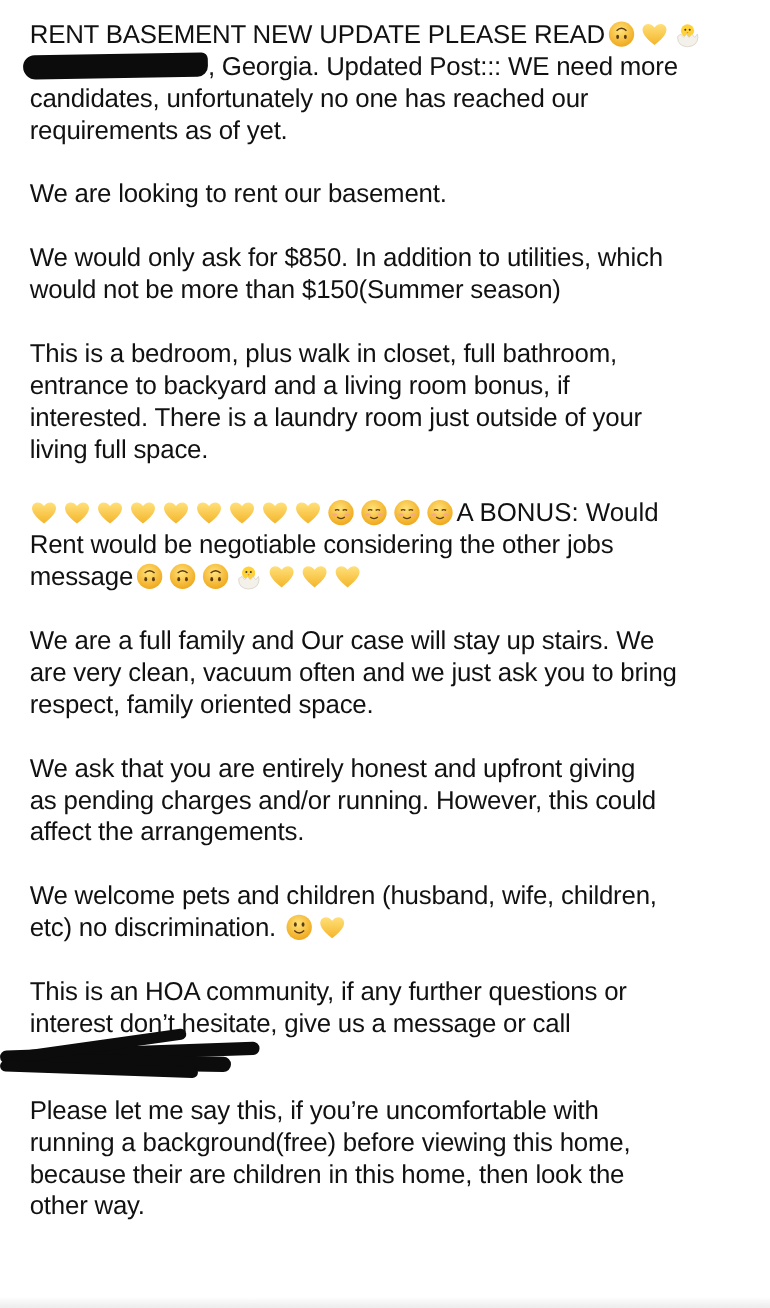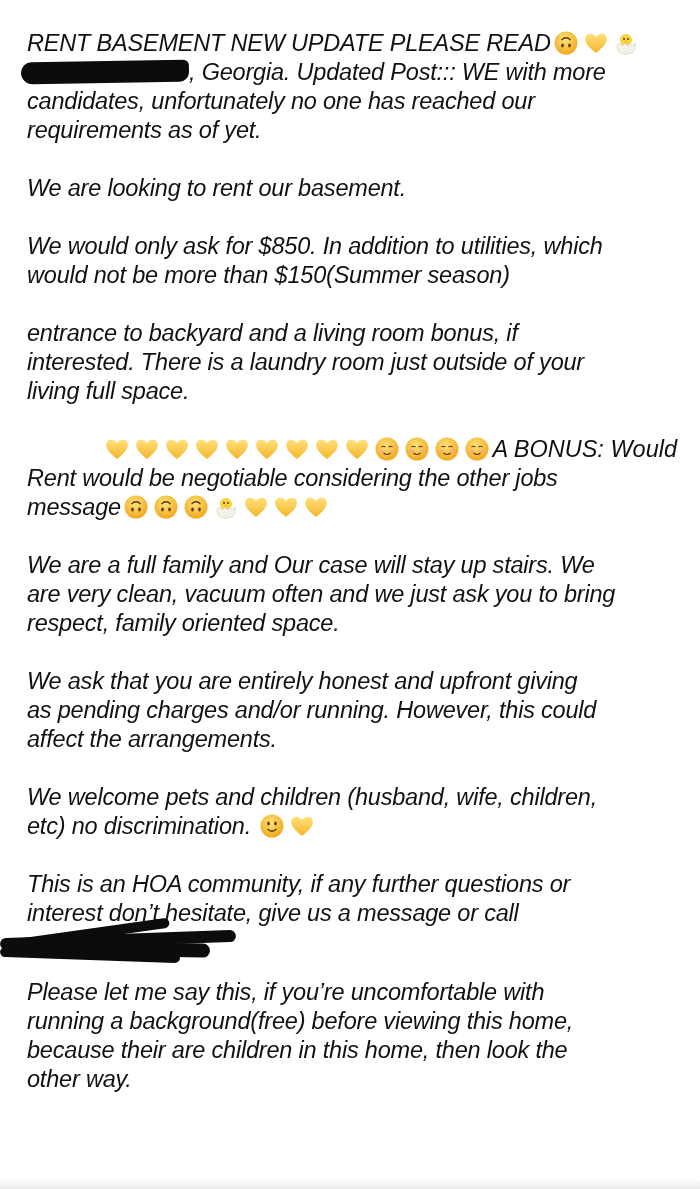--- a/index.html
+++ b/index.html
@@ -3,37 +3,37 @@
 <meta charset="utf-8">
 <style>
   html, body { margin: 0; padding: 0; background: #ffffff; }
   body { width: 700px; height: 1189px; overflow: hidden; position: relative; }
   .post {
     position: absolute; left: 27px; top: 17px; width: 650px;
     font-family: "Liberation Sans", sans-serif;
     font-size: 23.5px; line-height: 29px; color: #111111;
     letter-spacing: -0.2px;
   }
-  .para { margin: 12px 0 29px 0; white-space: normal; font-style: italic; }
+  .para { margin: 0 0 29px 0; white-space: normal; }
   .line { display: block; }
   .redact {
     display: inline-block; width: 168px; height: 22px; background: #0c0c0c;
     border-radius: 11px 6px 10px 12px; vertical-align: -3px; margin-left: -6px;
     transform: rotate(-1deg);
   }
   .redact-block {
     display: block; width: 236px; height: 34px; margin: 0 0 16px -27px;
     position: relative;
   }
   .redact-block span {
     position: absolute; background: #0c0c0c; border-radius: 10px;
   }
   .emo { display: inline-block; width: 26px; height: 26px; vertical-align: -5px; margin: 0 2px; }
   .emo svg { width: 26px; height: 26px; display: block; }
-  .hearts { letter-spacing: 0; text-align: right; }
+  .hearts { letter-spacing: 0; }
   .bottom-fade {
     position: absolute; left: 0; bottom: 0; width: 700px; height: 10px;
     background: linear-gradient(#ffffff, #ececec);
   }
 </style>
 </head>
 <body>
 
 <svg width="0" height="0" style="position:absolute">
   <defs>
@@ -81,35 +81,36 @@
 <div class="post">
 
   <p class="para">
     <span class="line"><span>RENT BASEMENT NEW UPDATE PLEASE READ</span><span class="emo"><svg>
             <use href="#upside"></use>
           </svg></span><span class="emo"><svg>
             <use href="#heart"></use>
           </svg></span><span class="emo"><svg>
             <use href="#chick"></use>
           </svg></span></span>
-    <span class="line"><span class="redact"></span><span>, Georgia. Updated Post::: WE with more</span></span>
+    <span class="line"><span class="redact"></span><span>, Georgia. Updated Post::: WE need more</span></span>
     <span class="line">candidates, unfortunately no one has reached our</span>
     <span class="line">requirements as of yet.</span>
   </p>
 
   <p class="para">
     <span class="line">We are looking to rent our basement.</span>
   </p>
 
   <p class="para">
     <span class="line">We would only ask for $850. In addition to utilities, which</span>
     <span class="line">would not be more than $150(Summer season)</span>
   </p>
 
   <p class="para">
+    <span class="line">This is a bedroom, plus walk in closet, full bathroom,</span>
     <span class="line">entrance to backyard and a living room bonus, if</span>
     <span class="line">interested. There is a laundry room just outside of your</span>
     <span class="line">living full space.</span>
   </p>
 
   <p class="para">
     <span class="line hearts"><span class="emo" style="margin-left:0"><svg>
             <use href="#heart"></use>
           </svg></span><span class="emo"><svg>
             <use href="#heart"></use>

